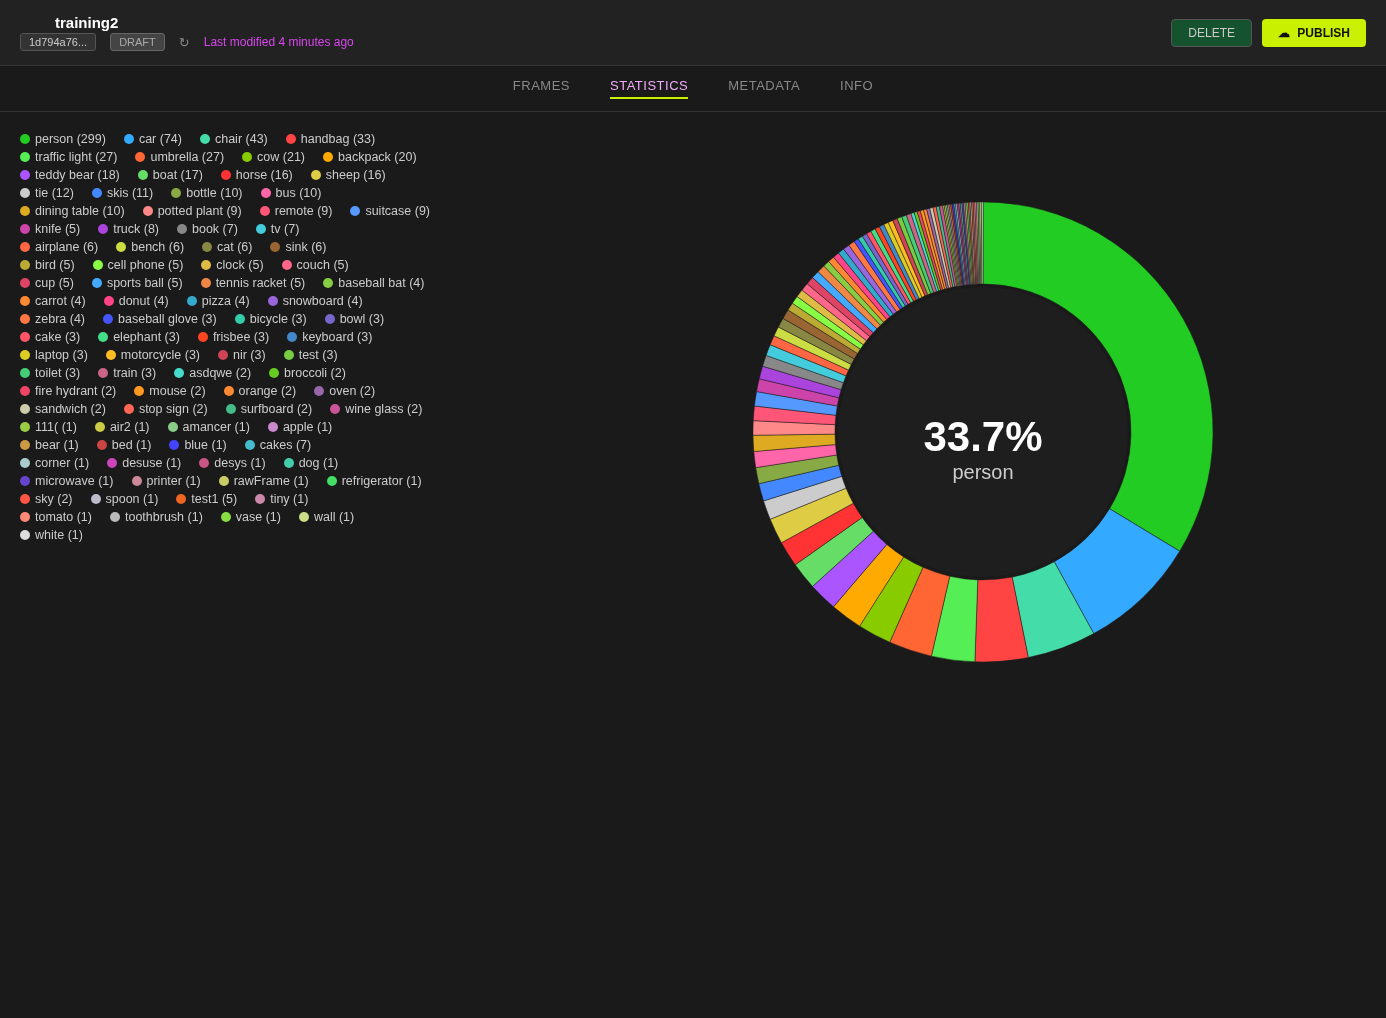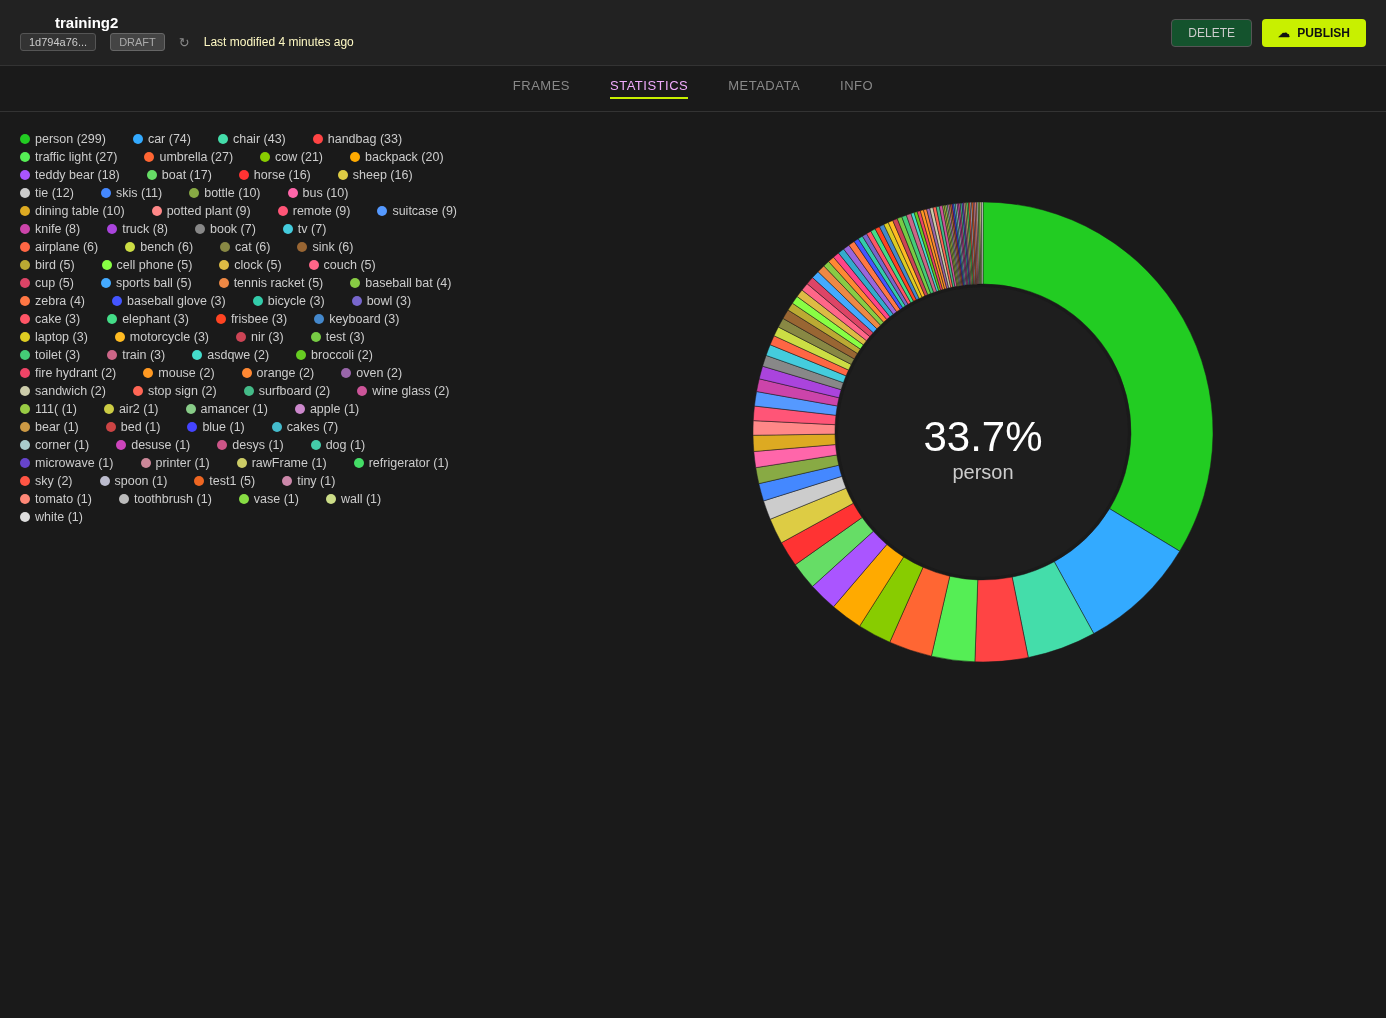--- a/index.html
+++ b/index.html
@@ -41,21 +41,21 @@
     }
     .draft-badge {
       background: #444;
       border: 1px solid #666;
       color: #aaa;
       padding: 2px 8px;
       border-radius: 3px;
       font-size: 11px;
     }
     .last-modified {
-      color: #fef9c3;
+      color: #d946ef;
       font-size: 12px;
     }
     .header-actions {
       display: flex;
       gap: 10px;
     }
     .btn-delete {
       background: #14532d;
       border: 1px solid #555;
       color: #ccc;
@@ -102,21 +102,21 @@
     }
     .labels-section {
       flex: 0 0 560px;
       display: flex;
       flex-direction: column;
       gap: 4px;
     }
     .labels-row {
       display: flex;
       flex-wrap: wrap;
-      gap: 4px 13px;
+      gap: 4px 4px;
       align-items: center;
     }
     .label-item {
       display: flex;
       align-items: center;
       gap: 5px;
       margin-right: 14px;
       white-space: nowrap;
     }
     .dot {
@@ -145,21 +145,21 @@
     .donut-center {
       position: absolute;
       top: 50%;
       left: 50%;
       transform: translate(-50%, -50%);
       text-align: center;
       pointer-events: none;
     }
     .donut-percent {
       font-size: 42px;
-      font-weight: normal;
+      font-weight: bold;
       color: #fff;
       margin-top: 32px;
     }
     .donut-label {
       font-size: 20px;
       color: #ccc;
     }
     svg.donut {
       width: 480px;
       height: 480px;
@@ -282,21 +282,21 @@
           <span class="label-text">remote (9)</span>
         </div>
         <div class="label-item">
           <span class="dot" style="background-color: rgb(85, 153, 255);"></span>
           <span class="label-text">suitcase (9)</span>
         </div>
       </div>
       <div class="labels-row">
         <div class="label-item">
           <span class="dot" style="background-color: rgb(204, 68, 170);"></span>
-          <span class="label-text">knife (8)</span>
+          <span class="label-text">knife (5)</span>
         </div>
         <div class="label-item">
           <span class="dot" style="background-color: rgb(170, 68, 221);"></span>
           <span class="label-text">truck (8)</span>
         </div>
         <div class="label-item">
           <span class="dot" style="background-color: rgb(136, 136, 136);"></span>
           <span class="label-text">book (7)</span>
         </div>
         <div class="label-item">
@@ -349,20 +349,38 @@
           <span class="dot" style="background-color: rgb(68, 170, 255);"></span>
           <span class="label-text">sports ball (5)</span>
         </div>
         <div class="label-item">
           <span class="dot" style="background-color: rgb(238, 136, 68);"></span>
           <span class="label-text">tennis racket (5)</span>
         </div>
         <div class="label-item">
           <span class="dot" style="background-color: rgb(136, 204, 68);"></span>
           <span class="label-text">baseball bat (4)</span>
+        </div>
+      </div>
+      <div class="labels-row">
+        <div class="label-item">
+          <span class="dot" style="background-color: rgb(255, 136, 51);"></span>
+          <span class="label-text">carrot (4)</span>
+        </div>
+        <div class="label-item">
+          <span class="dot" style="background-color: rgb(255, 68, 136);"></span>
+          <span class="label-text">donut (4)</span>
+        </div>
+        <div class="label-item">
+          <span class="dot" style="background-color: rgb(51, 170, 204);"></span>
+          <span class="label-text">pizza (4)</span>
+        </div>
+        <div class="label-item">
+          <span class="dot" style="background-color: rgb(153, 102, 221);"></span>
+          <span class="label-text">snowboard (4)</span>
         </div>
       </div>
       <div class="labels-row">
         <div class="label-item">
           <span class="dot" style="background-color: rgb(255, 119, 68);"></span>
           <span class="label-text">zebra (4)</span>
         </div>
         <div class="label-item">
           <span class="dot" style="background-color: rgb(68, 85, 255);"></span>
           <span class="label-text">baseball glove (3)</span>

